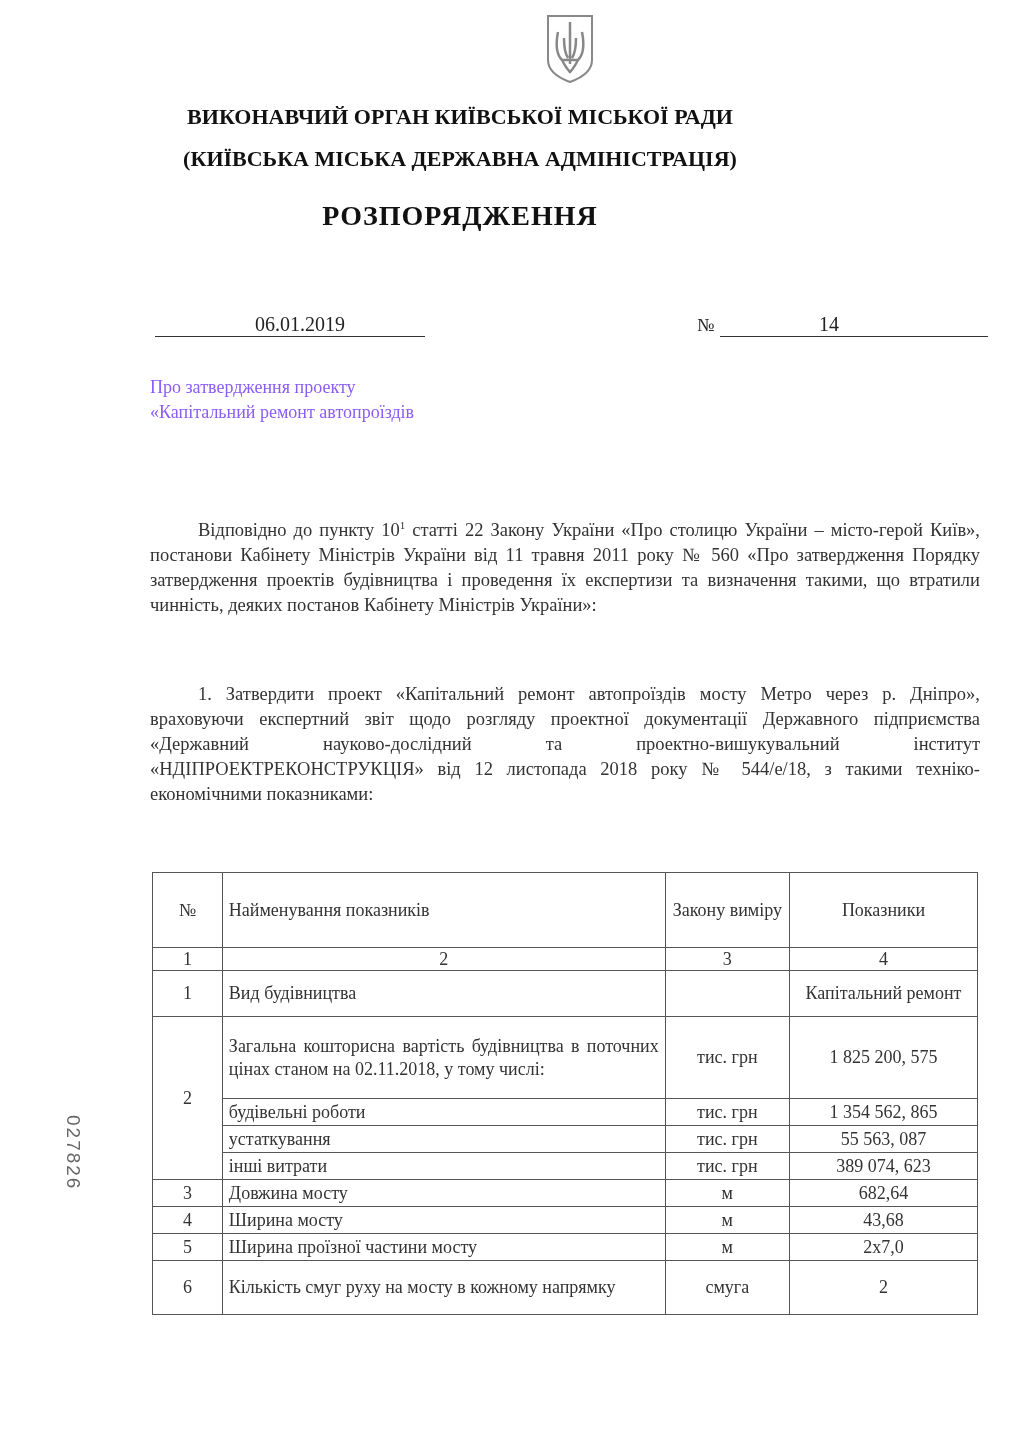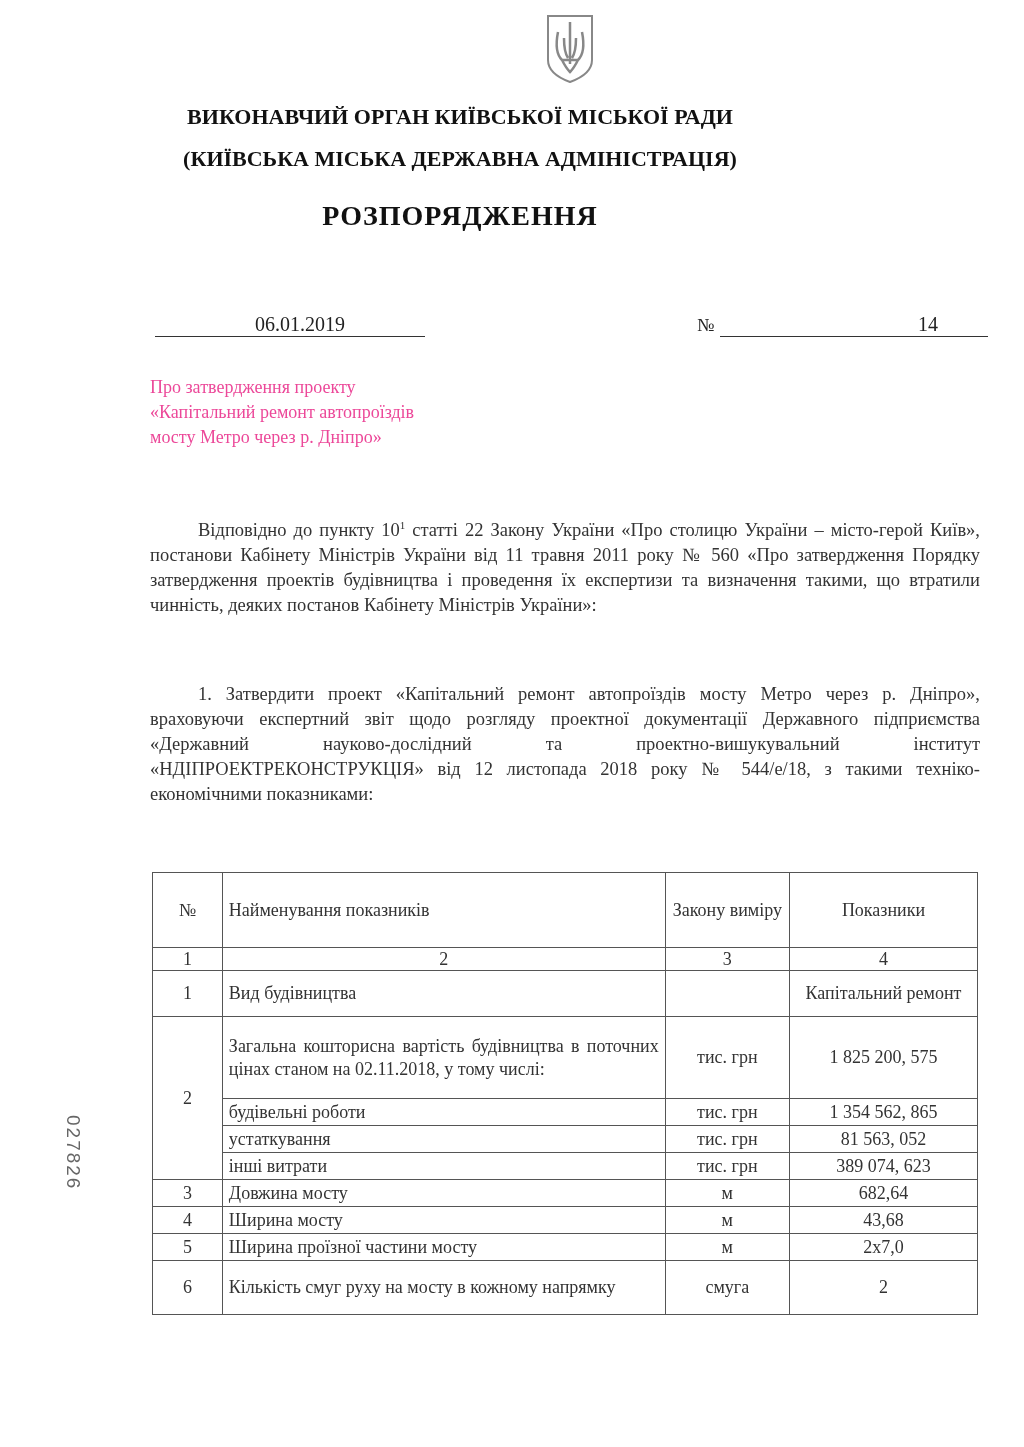--- a/index.html
+++ b/index.html
@@ -4,22 +4,22 @@
 <style>
   html, body { margin:0; padding:0; background:#fff; }
   body { width:1024px; height:1447px; position:relative; overflow:hidden; font-family:"Liberation Serif", serif; color:#222; }
   .emblem { position:absolute; left:542px; top:12px; width:56px; height:72px; }
   .hdr { position:absolute; left:0; width:920px; text-align:center; font-weight:bold; color:#111; }
   .h1 { top:104px; font-size:22px; }
   .h2 { top:146px; font-size:22px; }
   .h3 { top:200px; font-size:28px; letter-spacing:1px;text-align:center; }
   .date-line { position:absolute; left:155px; top:313px; width:270px; border-bottom:1px solid #333; text-align:center; font-size:20px; padding-left:20px; box-sizing:border-box; }
   .no-label { position:absolute; left:697px; top:315px; font-size:18px; }
-  .no-line { position:absolute; left:720px; top:313px; width:268px; border-bottom:1px solid #333; text-align:right; font-size:20px; padding-right:50px; box-sizing:border-box; }
-  .subject { position:absolute; left:150px; top:375px; font-size:18px; line-height:25px; color:#ec4899; }
+  .no-line { position:absolute; left:720px; top:313px; width:268px; border-bottom:1px solid #333; text-align:center; font-size:20px; padding-right:50px; box-sizing:border-box; }
+  .subject { position:absolute; left:150px; top:375px; font-size:18px; line-height:25px; color:#8b5cf6; }
   .para { position:absolute; left:150px; width:830px; font-size:18.5px; line-height:25px; text-align:justify; color:#333; }
   .p1 { top:513px; }
   .p2 { top:682px; }
   .indent { text-indent:48px; }
   sup { font-size:11px; }
   .side-num { position:absolute; left:62px; top:1115px; font-family:"Liberation Sans", sans-serif; font-size:19px; color:#666; writing-mode:vertical-rl; letter-spacing:2px; }
   table { position:absolute; left:152px; top:872px; width:826px; border-collapse:collapse; font-size:18px; color:#333; }
   td { border:1px solid #555; padding:0 6px; vertical-align:middle; line-height:23px; }
   .c1 { width:55px; text-align:center; }
   .c2 { width:418px; }
@@ -44,21 +44,20 @@
 <div class="hdr h2">(КИЇВСЬКА МІСЬКА ДЕРЖАВНА АДМІНІСТРАЦІЯ)</div>
 <div class="hdr h3">РОЗПОРЯДЖЕННЯ</div>
 
 <div class="date-line">06.01.2019</div>
 <div class="no-label">№</div>
 <div class="no-line">14</div>
 
 <div class="subject">
   <div>Про затвердження проекту</div>
   <div>«Капітальний ремонт автопроїздів</div>
-  <div>мосту Метро через р. Дніпро»</div>
 </div>
 
 <div class="para p1 indent"><span>Відповідно до пункту 10</span><sup>1</sup><span> статті 22 Закону України «Про столицю України – місто-герой Київ», постанови Кабінету Міністрів України від 11 травня 2011 року № 560 «Про затвердження Порядку затвердження проектів будівництва і проведення їх експертизи та визначення такими, що втратили чинність, деяких постанов Кабінету Міністрів України»:</span></div>
 
 <div class="para p2 indent">1. Затвердити проект «Капітальний ремонт автопроїздів мосту Метро через р. Дніпро», враховуючи експертний звіт щодо розгляду проектної документації Державного підприємства «Державний науково-дослідний та проектно-вишукувальний інститут «НДІПРОЕКТРЕКОНСТРУКЦІЯ» від 12 листопада 2018 року № 544/е/18, з такими техніко-економічними показниками:</div>
 
 <div class="side-num">027826</div>
 
 <table>
   <tbody>
@@ -87,21 +86,21 @@
     <td class="c4">1 825 200, 575</td>
   </tr>
   <tr class="sub">
     <td class="c2">будівельні роботи</td>
     <td class="c3">тис. грн</td>
     <td class="c4">1 354 562, 865</td>
   </tr>
   <tr class="sub">
     <td class="c2">устаткування</td>
     <td class="c3">тис. грн</td>
-    <td class="c4">81 563, 052</td>
+    <td class="c4">55 563, 087</td>
   </tr>
   <tr class="sub">
     <td class="c2">інші витрати</td>
     <td class="c3">тис. грн</td>
     <td class="c4">389 074, 623</td>
   </tr>
   <tr class="sub">
     <td class="c1">3</td>
     <td class="c2">Довжина мосту</td>
     <td class="c3">м</td>

